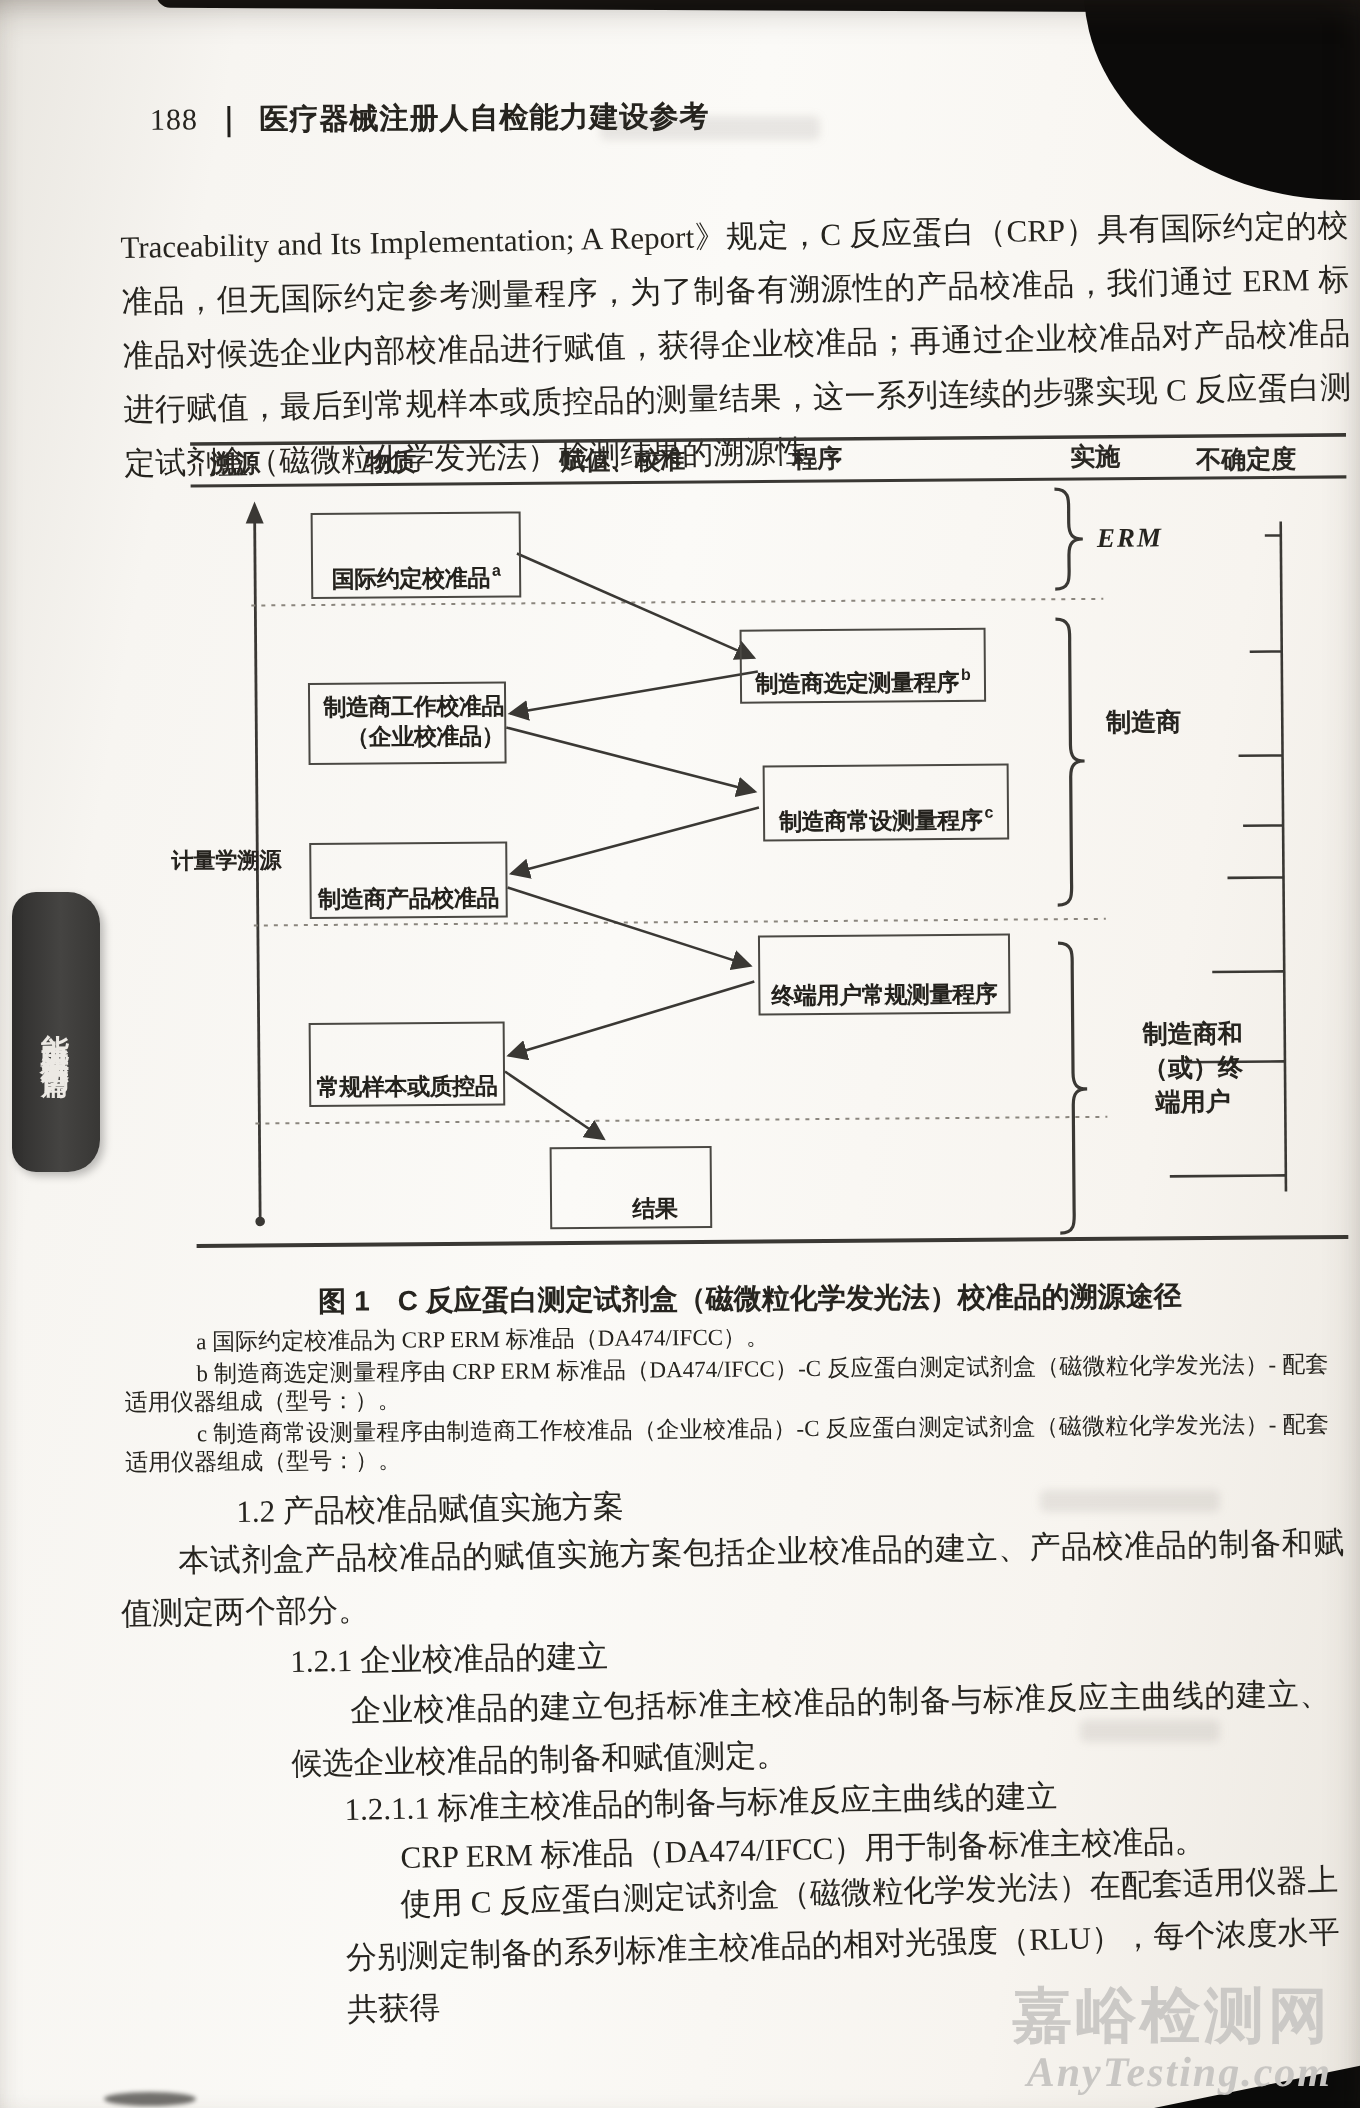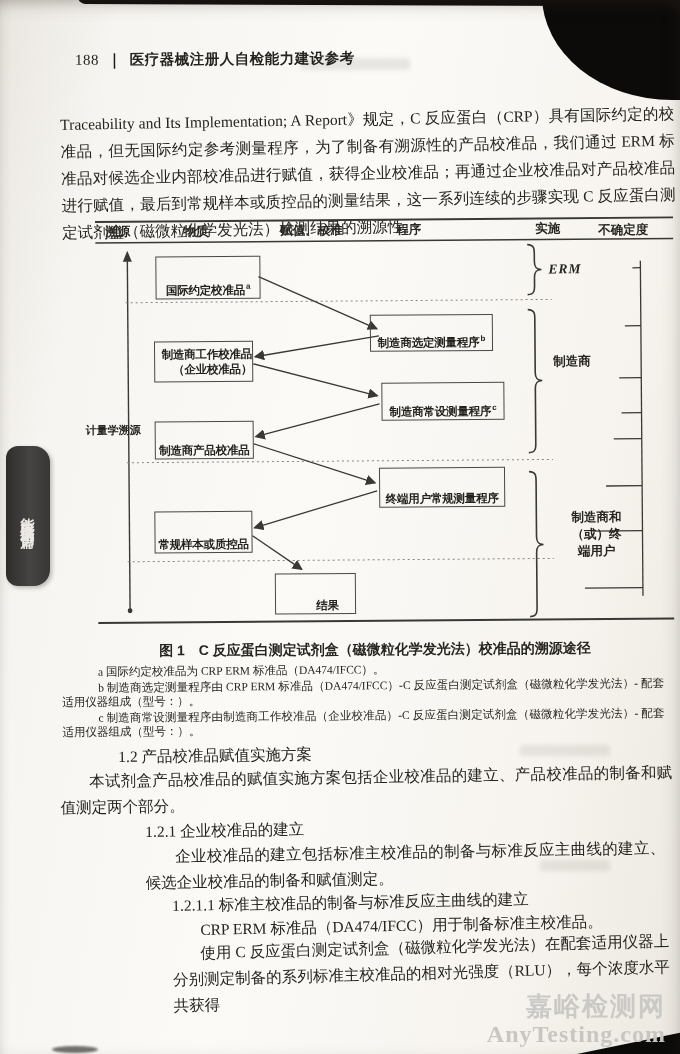--- a/index.html
+++ b/index.html
@@ -58,22 +58,22 @@
   .s1211h{left:172px;top:893px;transform:rotate(-1.1deg);}
   .s1211p1{left:200px;top:917px;transform:rotate(-1.2deg);}
   .s1211p2{left:172px;top:941px;width:497px;text-indent:28px;text-align:justify;transform:rotate(-1.5deg);}
   
   .tab{position:absolute;left:6px;top:446px;width:44px;height:140px;background:linear-gradient(90deg,#2f2e2d,#454442 55%,#383735);
     border-radius:12px 16px 16px 12px;display:flex;align-items:center;justify-content:center;
     writing-mode:vertical-rl;color:#ece9e4;font-family:"Liberation Sans","DejaVu Sans",sans-serif;
     font-size:14px;font-weight:600;letter-spacing:3px;box-shadow:2px 2px 4px rgba(0,0,0,.25);}
   
   .wm{position:absolute;right:14px;top:992px;text-align:right;line-height:1.1;}
-  .wm .cn{font-family:"Liberation Sans","DejaVu Sans",sans-serif;font-size:26px;font-weight:700;color:#cbc9c6;letter-spacing:2px;}
-  .wm .en{font-family:"Liberation Serif","DejaVu Serif",serif;font-size:24px;font-weight:700;color:#c8c6c3;letter-spacing:1px;}
+  .wm .cn{font-family:"Liberation Sans","DejaVu Sans",sans-serif;font-size:30px;font-weight:700;color:#cbc9c6;letter-spacing:2px;}
+  .wm .en{font-family:"Liberation Serif","DejaVu Serif",serif;font-style:italic;font-size:21px;font-weight:700;color:#c8c6c3;letter-spacing:1px;}
 </style>
 </head>
 <body>
 
 <div class="page">
 
   <div class="scan-top-band"></div>
   <div class="scan-corner-tr"></div>
   <div class="scan-corner-br"></div>
   <div class="scan-smudge-bl"></div>

